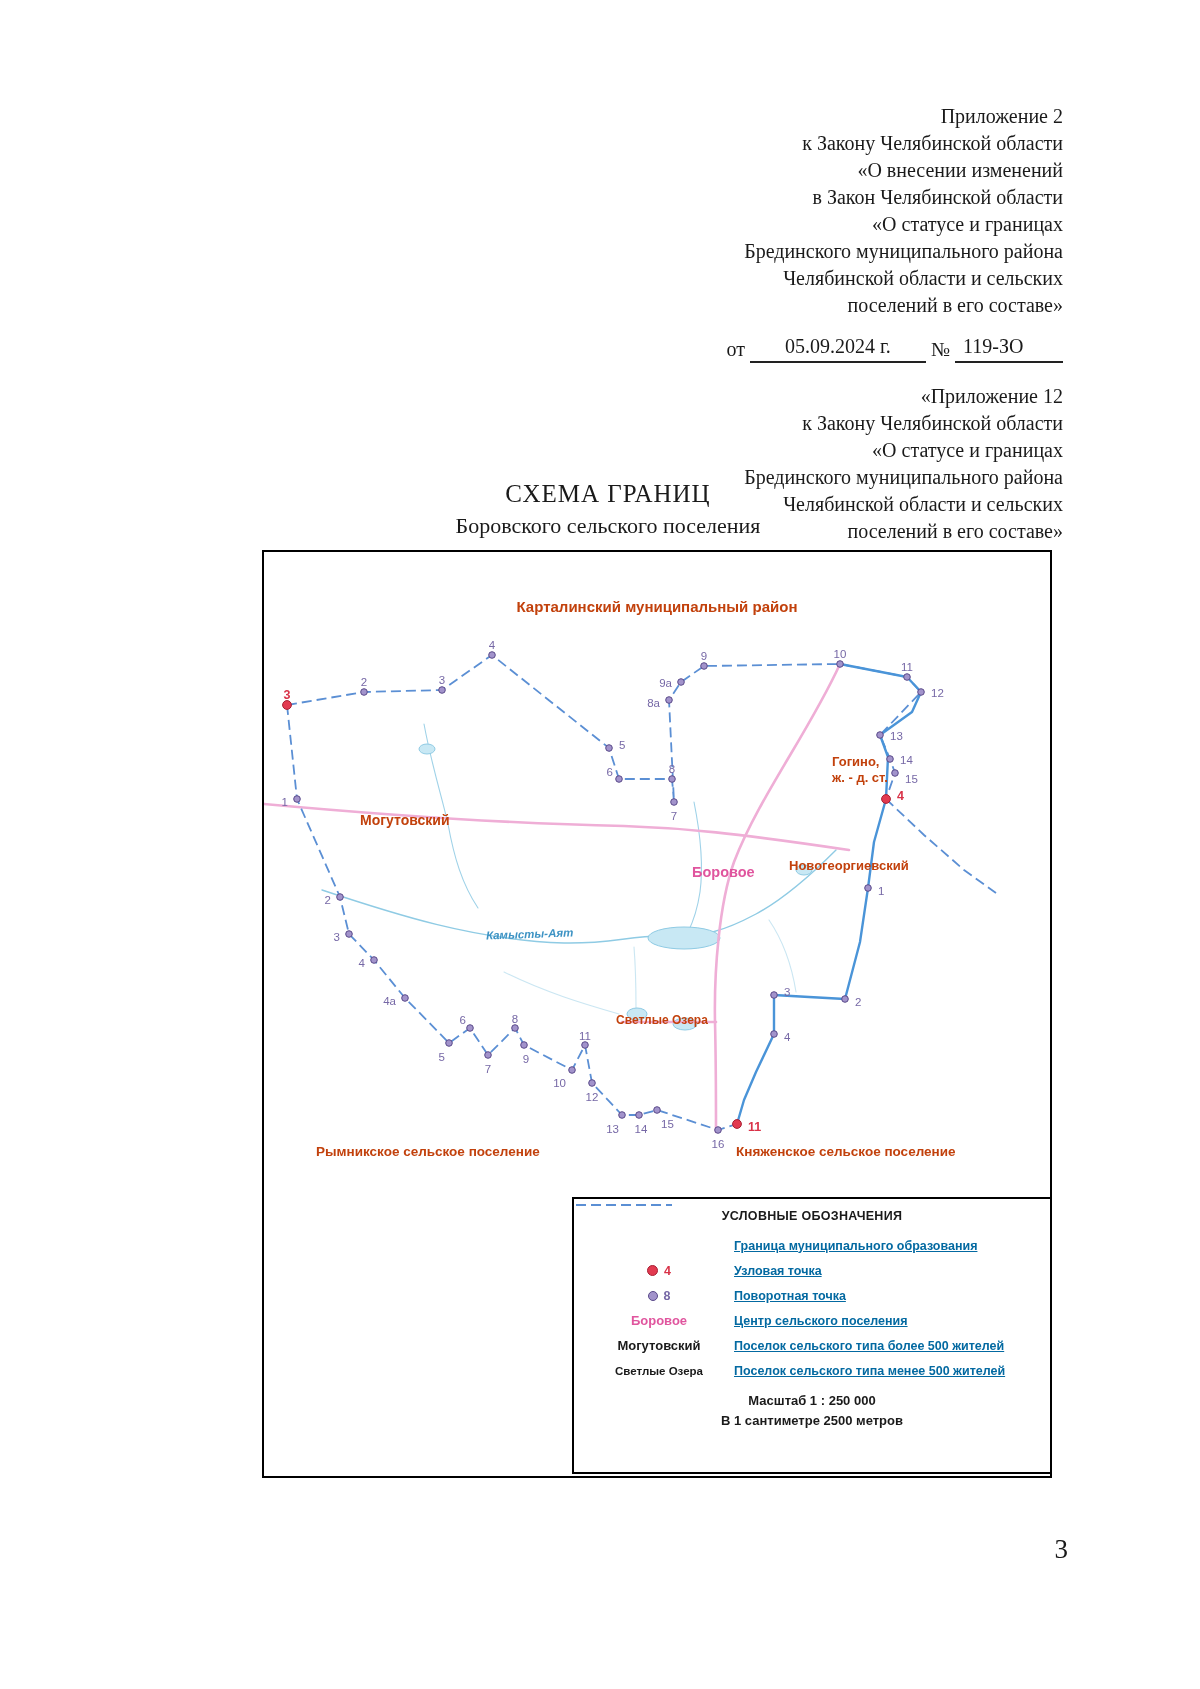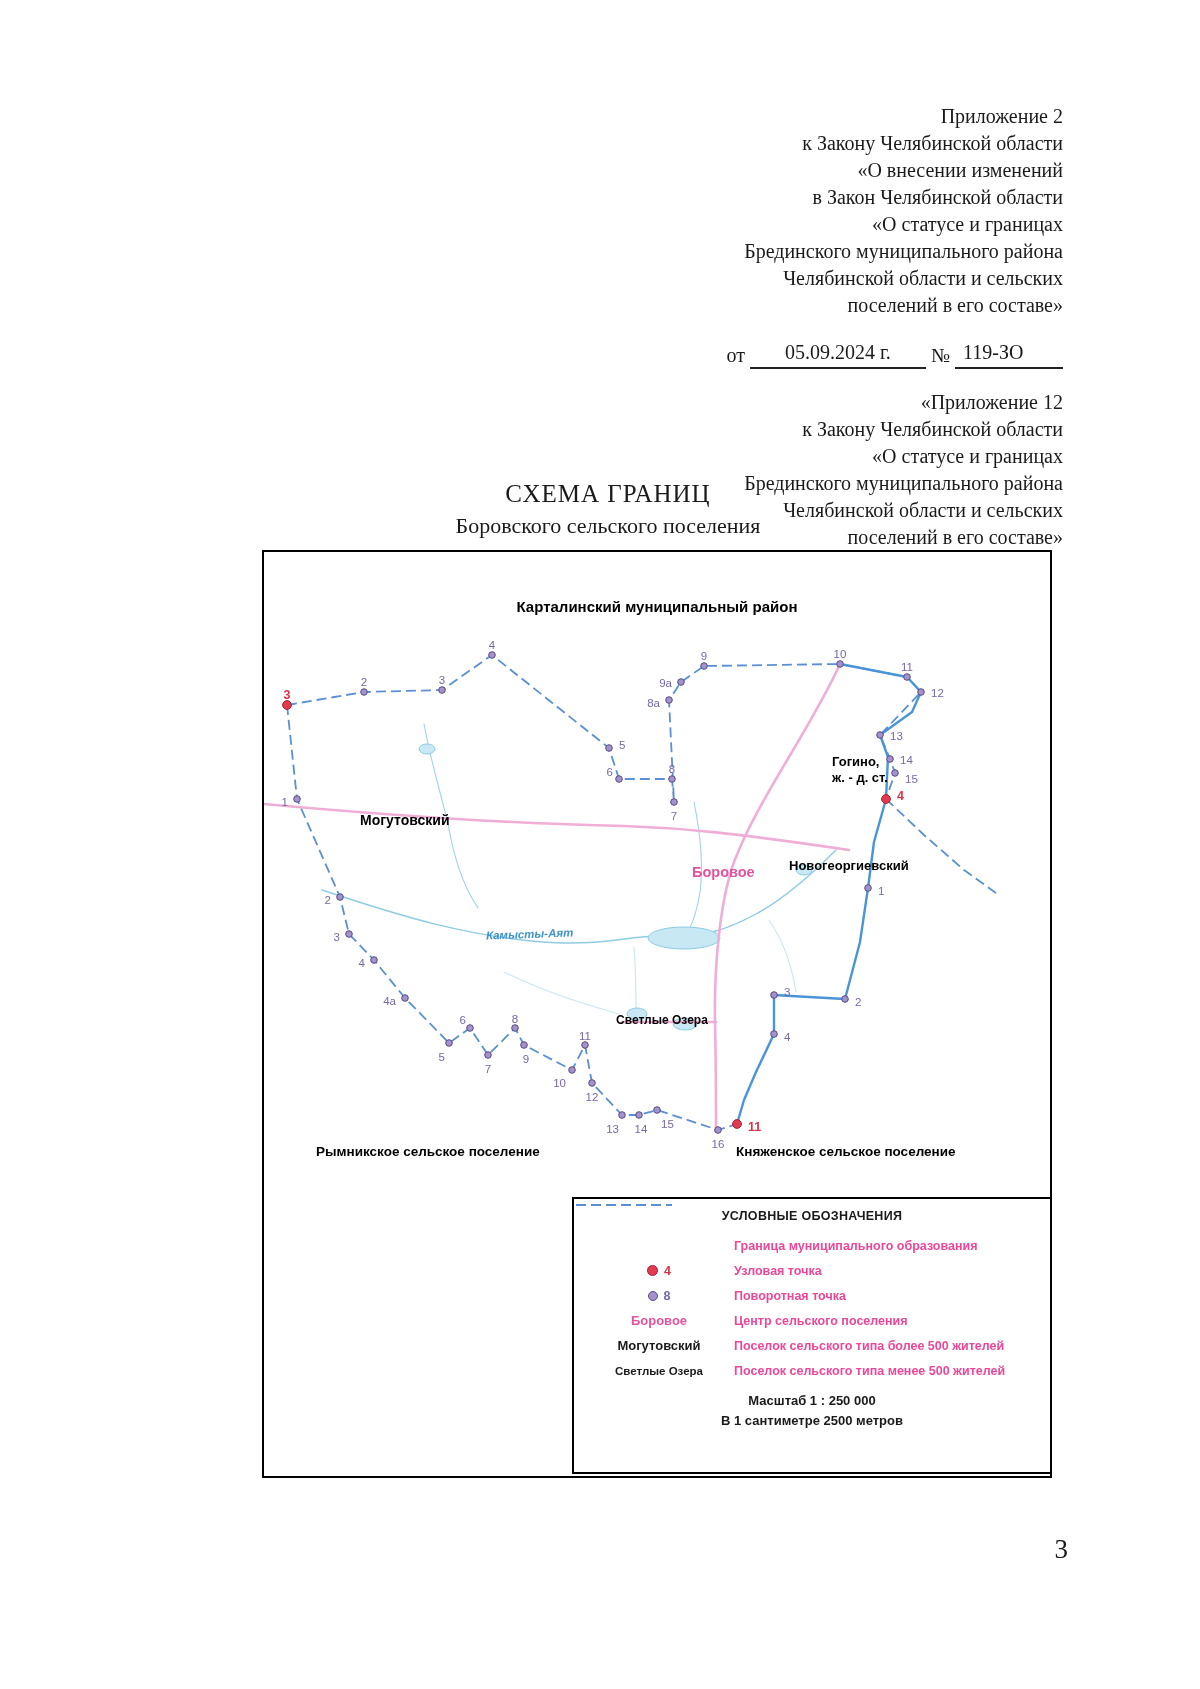--- a/index.html
+++ b/index.html
@@ -6,39 +6,39 @@
   body{
     width:1200px;height:1689px;position:relative;background:#ffffff;
     font-family:"Liberation Serif", serif;color:#1a1a1a;
     -webkit-font-smoothing:antialiased;
   }
   .header-area{
     position:absolute;top:103px;right:137px;text-align:right;
     font-size:20px;line-height:27px;
   }
   .hdr div{white-space:nowrap;}
-  .docrow{margin-top:20px;white-space:nowrap;height:30px;}
+  .docrow{margin-top:14px;white-space:nowrap;height:30px;}
   .ublank{
     display:inline-block;border-bottom:2px solid #222;text-align:center;
     vertical-align:bottom;padding:0 4px 1px 4px;
   }
   .ublank.date{min-width:168px;}
   .ublank.num{min-width:96px;text-align:left;padding-left:8px;}
   .hdr2{margin-top:20px;}
   .title-block{position:absolute;left:8px;top:480px;width:1200px;text-align:center;}
   .title-block .t1{font-size:25px;letter-spacing:1px;}
   .title-block .t2{font-size:22px;margin-top:5px;}
   .map-frame{
     position:absolute;left:262px;top:550px;width:790px;height:928px;
     border:2px solid #000;box-sizing:border-box;overflow:hidden;background:#fff;
   }
   .map-frame svg{position:absolute;left:0;top:0;width:786px;height:924px;display:block;}
   .mlabel{
     position:absolute;font-family:"Liberation Sans", sans-serif;font-weight:bold;
-    color:#000000;white-space:nowrap;
+    color:#c2410c;white-space:nowrap;
   }
   .lbl-district{top:46px;left:0;width:100%;text-align:center;font-size:15px;}
   .lbl-mogutovskiy{left:96px;top:260px;font-size:14px;}
   .lbl-borovoe{left:428px;top:312px;font-size:14.5px;color:#e0559e;}
   .lbl-novogeorg{left:525px;top:306px;font-size:13px;}
   .lbl-gogino{left:568px;top:202px;font-size:13px;line-height:16px;text-align:left;}
   .lbl-svetlye{left:352px;top:461px;font-size:12px;}
   .lbl-river{left:222px;top:376px;font-size:11.5px;color:#3d93c4;font-style:italic;font-weight:bold;transform:rotate(-2deg);}
   .lbl-sw{left:52px;top:592px;font-size:13.5px;}
   .lbl-se{left:472px;top:592px;font-size:13.5px;}
@@ -58,21 +58,21 @@
   .legend{
     position:absolute;left:308px;top:645px;width:480px;height:277px;
     border:2px solid #000;box-sizing:border-box;background:#fff;
     font-family:"Liberation Sans", sans-serif;padding:10px 10px 13px 10px;
   }
   .legend-title{text-align:center;font-weight:bold;font-size:12.5px;letter-spacing:.3px;margin-bottom:10px;}
   .lrow{display:flex;align-items:center;height:25px;}
   .lsample{width:150px;display:flex;justify-content:center;align-items:center;gap:6px;font-weight:bold;font-size:13px;}
   .lsample.pink{color:#e0559e;}
   .lsample.small{font-size:11.5px;}
-  .ltext{flex:1;font-weight:bold;font-size:12.5px;color:#ec4899;}
+  .ltext{flex:1;font-weight:bold;font-size:12.5px;color:#0369a1;text-decoration:underline;}
   .ldot{display:inline-block;border-radius:50%;}
   .ldot.node{width:9px;height:9px;background:#e23a50;border:1px solid #a81f33;}
   .ldot.turn{width:8px;height:8px;background:#a293cb;border:1px solid #5a4a8a;}
   .lnum{font-weight:bold;font-size:12.5px;}
   .lnum.red{color:#d93248;}
   .lnum.purple{color:#7668a6;}
   .lscale{text-align:center;font-weight:bold;font-size:13px;line-height:20px;}
   .lscale-wrap{margin-top:8px;}
   .dash-sample{stroke:#5b8fd4;stroke-width:2;stroke-dasharray:10 5;}
   .dot-sample{stroke:#a8b4c8;stroke-width:1.6;stroke-dasharray:2 5;}

